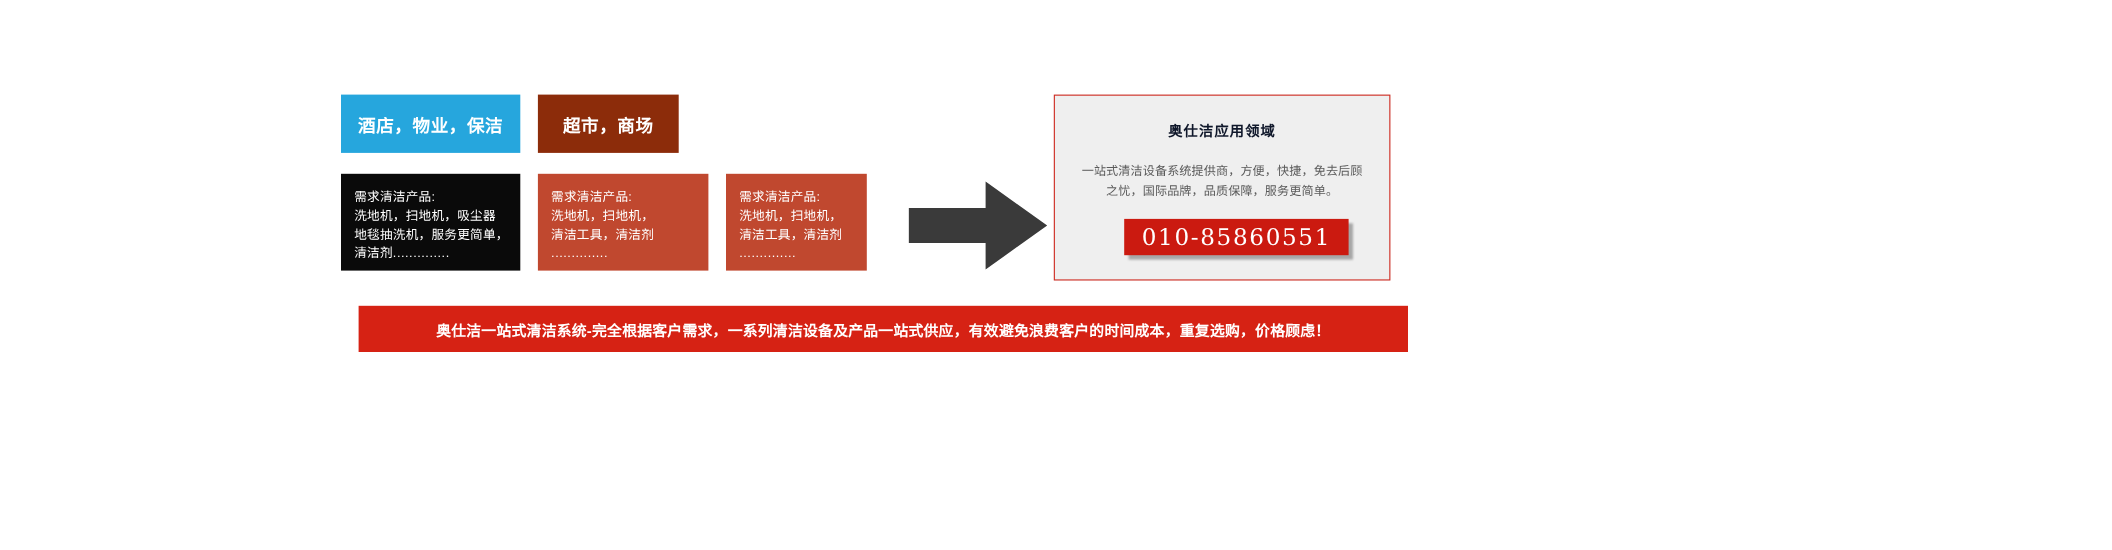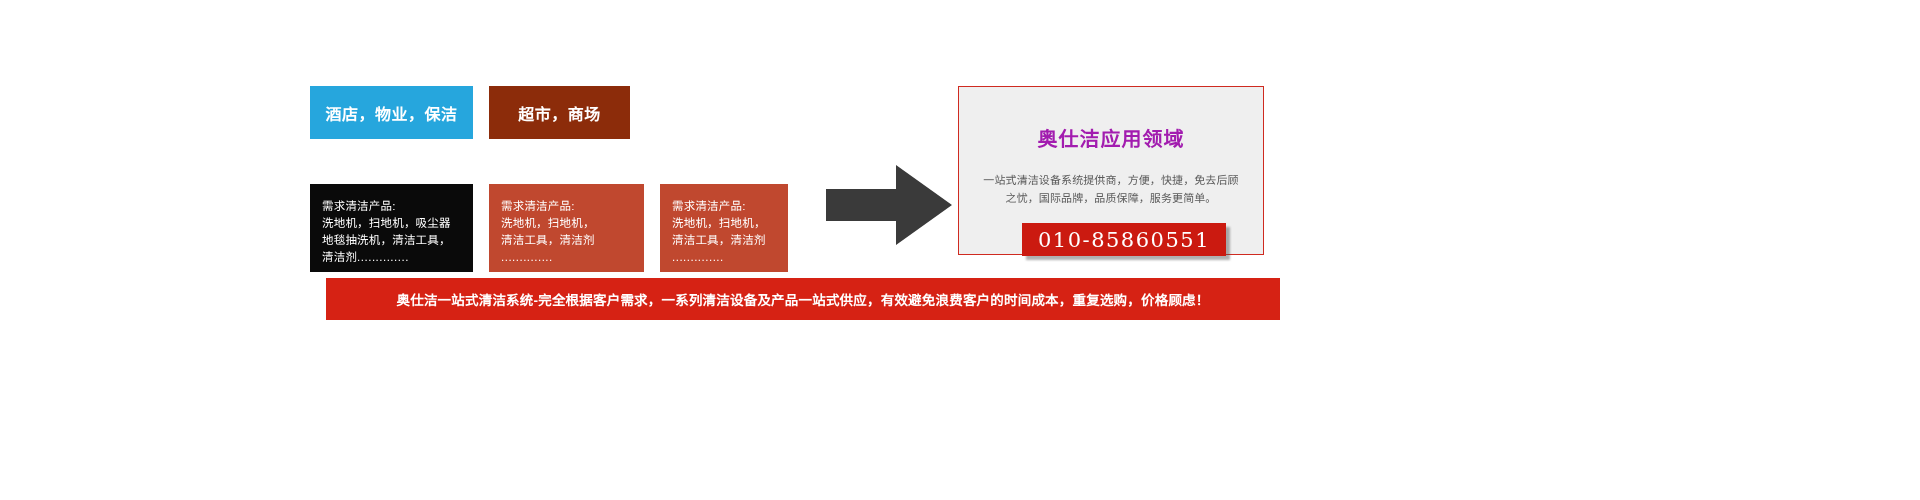--- a/index.html
+++ b/index.html
@@ -23,21 +23,20 @@
   }
 
   
   .columns {
     position: absolute;
     left: 310px;
     top: 86px;
     width: 478px;
     display: flex;
     flex-direction: column;
-    gap: 26px;
   }
   .col-row {
     display: flex;
     gap: 16px;
   }
   .col-row.heads { align-items: flex-start; }
   .col-row.bodies { margin-top: 19px; align-items: center; }
 
   .head-card {
     height: 53px;
@@ -46,21 +45,21 @@
     justify-content: center;
     color: #ffffff;
     font-size: 16px;
     font-weight: bold;
     letter-spacing: .5px;
     white-space: nowrap;
     box-sizing: border-box;
   }
   .head-card.c0 { width: 163px; background: #26a6dd; }
   .head-card.c1 { width: 155px; background: #645f0f; }
-  .head-card.c2 { width: 141px; background: #8c2c0a; }
+  .head-card.c2 { width: 128px; background: #8c2c0a; }
 
   .body-card {
     box-sizing: border-box;
     padding: 14px 10px 10px 12px;
     color: #ffffff;
     font-size: 11.5px;
     line-height: 1.48;
     letter-spacing: .2px;
   }
   .body-card.c0 { width: 163px; height: 88px; background: #0a0a0a; }
@@ -86,23 +85,23 @@
     width: 306px;
     height: 169px;
     box-sizing: border-box;
     background: #efefef;
     border: 1px solid #cf2a20;
     display: flex;
     flex-direction: column;
     align-items: center;
   }
   .panel-title {
-    margin-top: 36px;
-    color: #a21caf;
-    font-size: 20px;
+    margin-top: 22px;
+    color: #0f172a;
+    font-size: 13px;
     font-weight: bold;
     letter-spacing: 1px;
     white-space: nowrap;
   }
   .panel-desc {
     margin-top: 20px;
     width: 262px;
     color: #5a5a5a;
     font-size: 11px;
     line-height: 1.6;
@@ -170,21 +169,21 @@
       <div class="head-card c2">
         <span>超市，商场</span>
       </div>
     </div>
 
     <div class="col-row bodies">
 
       <div class="body-card c0">
         <span class="line">需求清洁产品:</span>
         <span class="line">洗地机，扫地机，吸尘器</span>
-        <span class="line">地毯抽洗机，清洁工具，</span>
+        <span class="line">地毯抽洗机，服务更简单，</span>
         <span class="line"><span>清洁剂</span><span class="dots" style="display:inline">..............</span></span>
       </div>
 
       <div class="body-card c1">
         <span class="line">需求清洁产品:</span>
         <span class="line">洗地机，扫地机，</span>
         <span class="line">清洁工具，清洁剂</span>
         <span class="dots">..............</span>
       </div>
 

